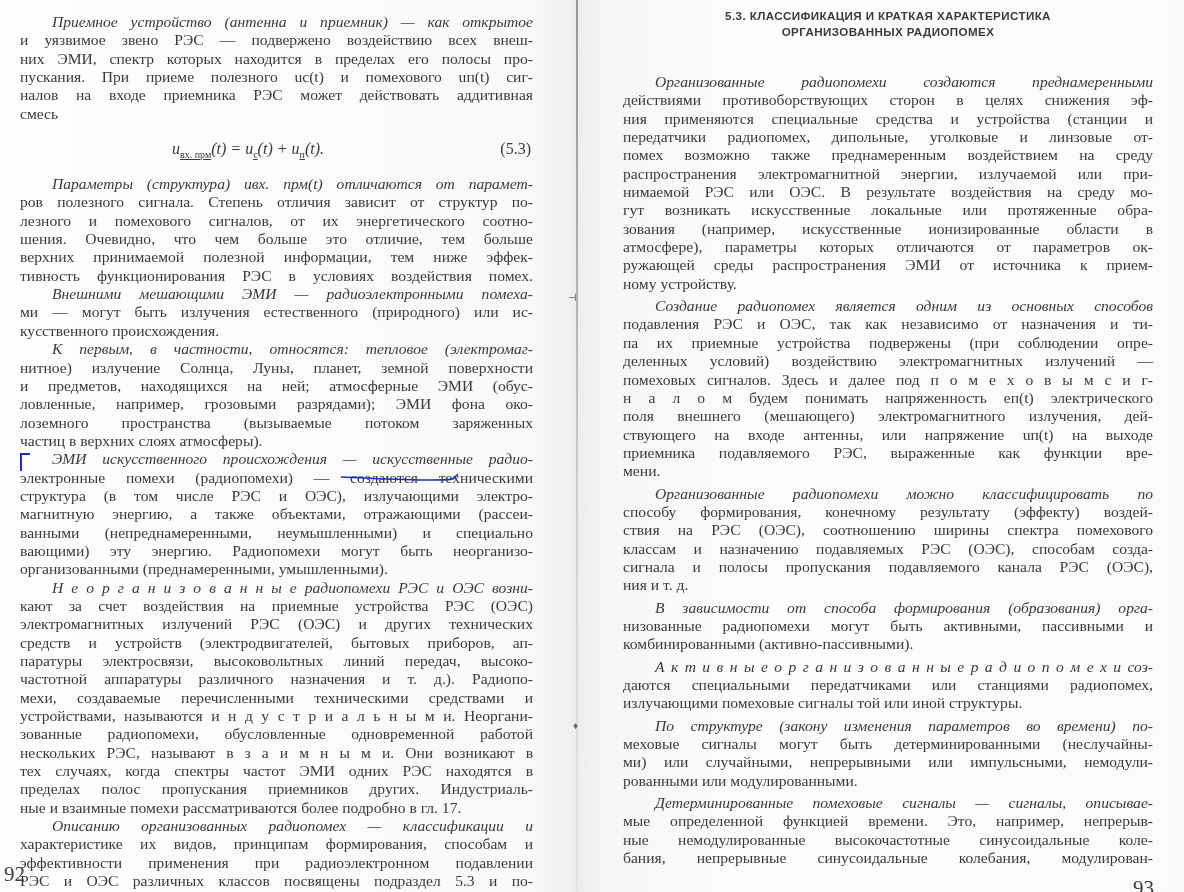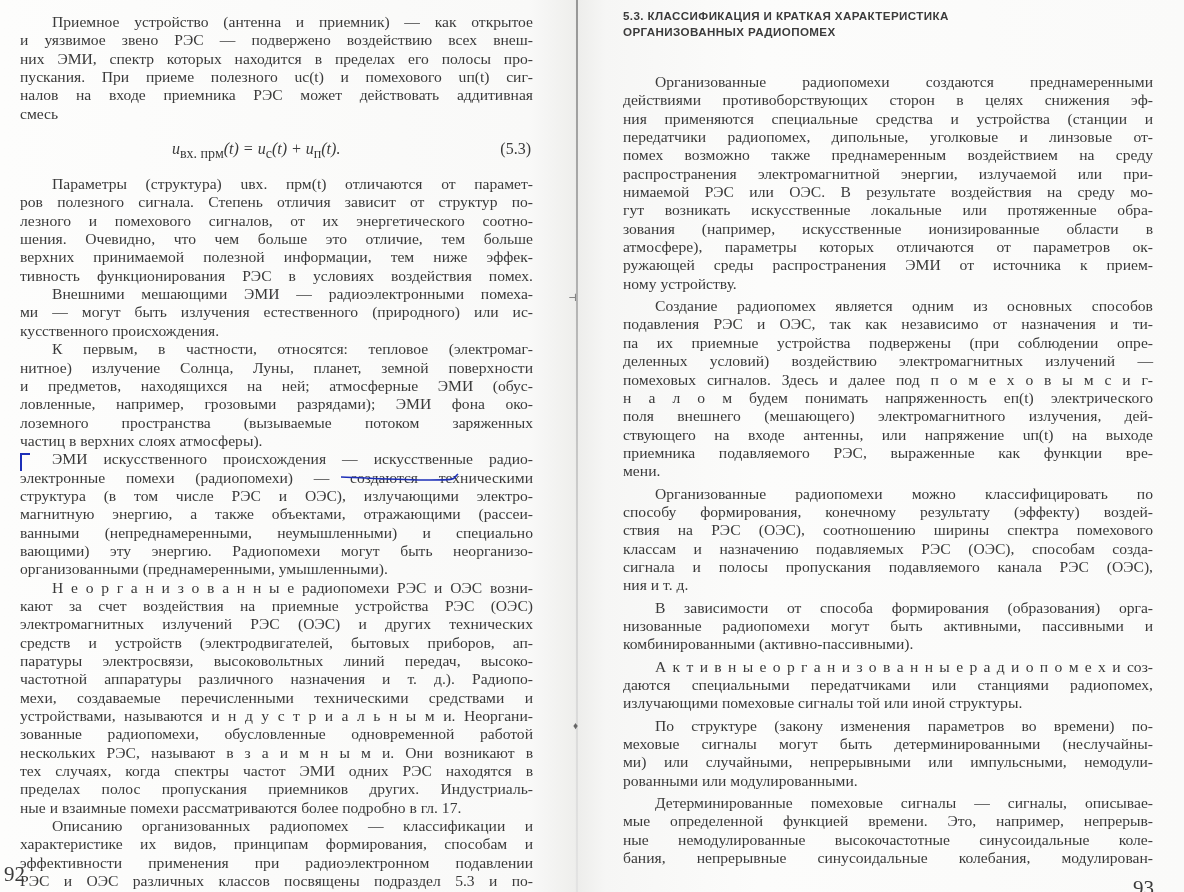--- a/index.html
+++ b/index.html
@@ -19,42 +19,42 @@
   }
   .gutter-mark { position:absolute; font-size:10px; color:#666; }
   .text-block { position: absolute; font-size: 15.6px; line-height: 18.35px; }
   #left-text { left: 20px; top: 13px; width: 513px; }
   #right-text { left: 623px; top: 73px; width: 530px; }
   .ln {
     display: block; white-space: nowrap; height: 18.35px;
     text-align: justify; text-align-last: justify; overflow: visible;
   }
   .ln.last { text-align-last: left; }
-  .ln.ind { text-indent: 32px; }
+  .ln.ind { text-indent: 32px; font-style: italic; }
   .eq {
     display:block; height: 34px; line-height: 34px; position: relative; margin: 9px 0 9px 0;
     font-style: italic; font-size: 16px;
   }
   .eq .formula { position:absolute; left: 152px; }
   .eq .eqnum { position:absolute; right: 2px; font-style: normal; }
   .gap2 { display:block; height: 4px; }
   .heading {
-    position: absolute; left: 623px; top: 8px; width: 530px; 
+    position: absolute; left: 623px; top: 8px; width: 530px; text-align: center;
     font-family: "Liberation Sans", "DejaVu Sans", sans-serif; font-weight: bold;
     font-size: 11.6px; letter-spacing: .4px; line-height: 16px; color: #3b3b3b;
   }
   .page-num { position: absolute; font-size: 21px; color: #3a3a3a; }
   #page-num-left { left: 4px; top: 862px; }
   #page-num-right { left: 1133px; top: 856px; margin-top: 20px; }
   .pen-bracket {
     position:absolute; left: 20px; top: 453px; width: 8px; height: 16px;
     border-left: 2px solid #1d2fb8; border-top: 2px solid #1d2fb8;
   }
   .pen-underline { position:absolute; left: 340px; top: 473px; width: 120px; height: 10px; }
-  sub { font-size: 14px; font-style: normal; }
+  sub { font-size: 10px; font-style: normal; text-decoration: underline; }
 </style>
 </head>
 <body>
 
 <div class="page" id="left-page"></div>
 <div class="page" id="right-page"></div>
 <div class="gutter"></div>
 <span class="gutter-mark" style="left:568px;top:292px;">⊣</span>
 <span class="gutter-mark" style="left:573px;top:720px;">♦</span>
 

